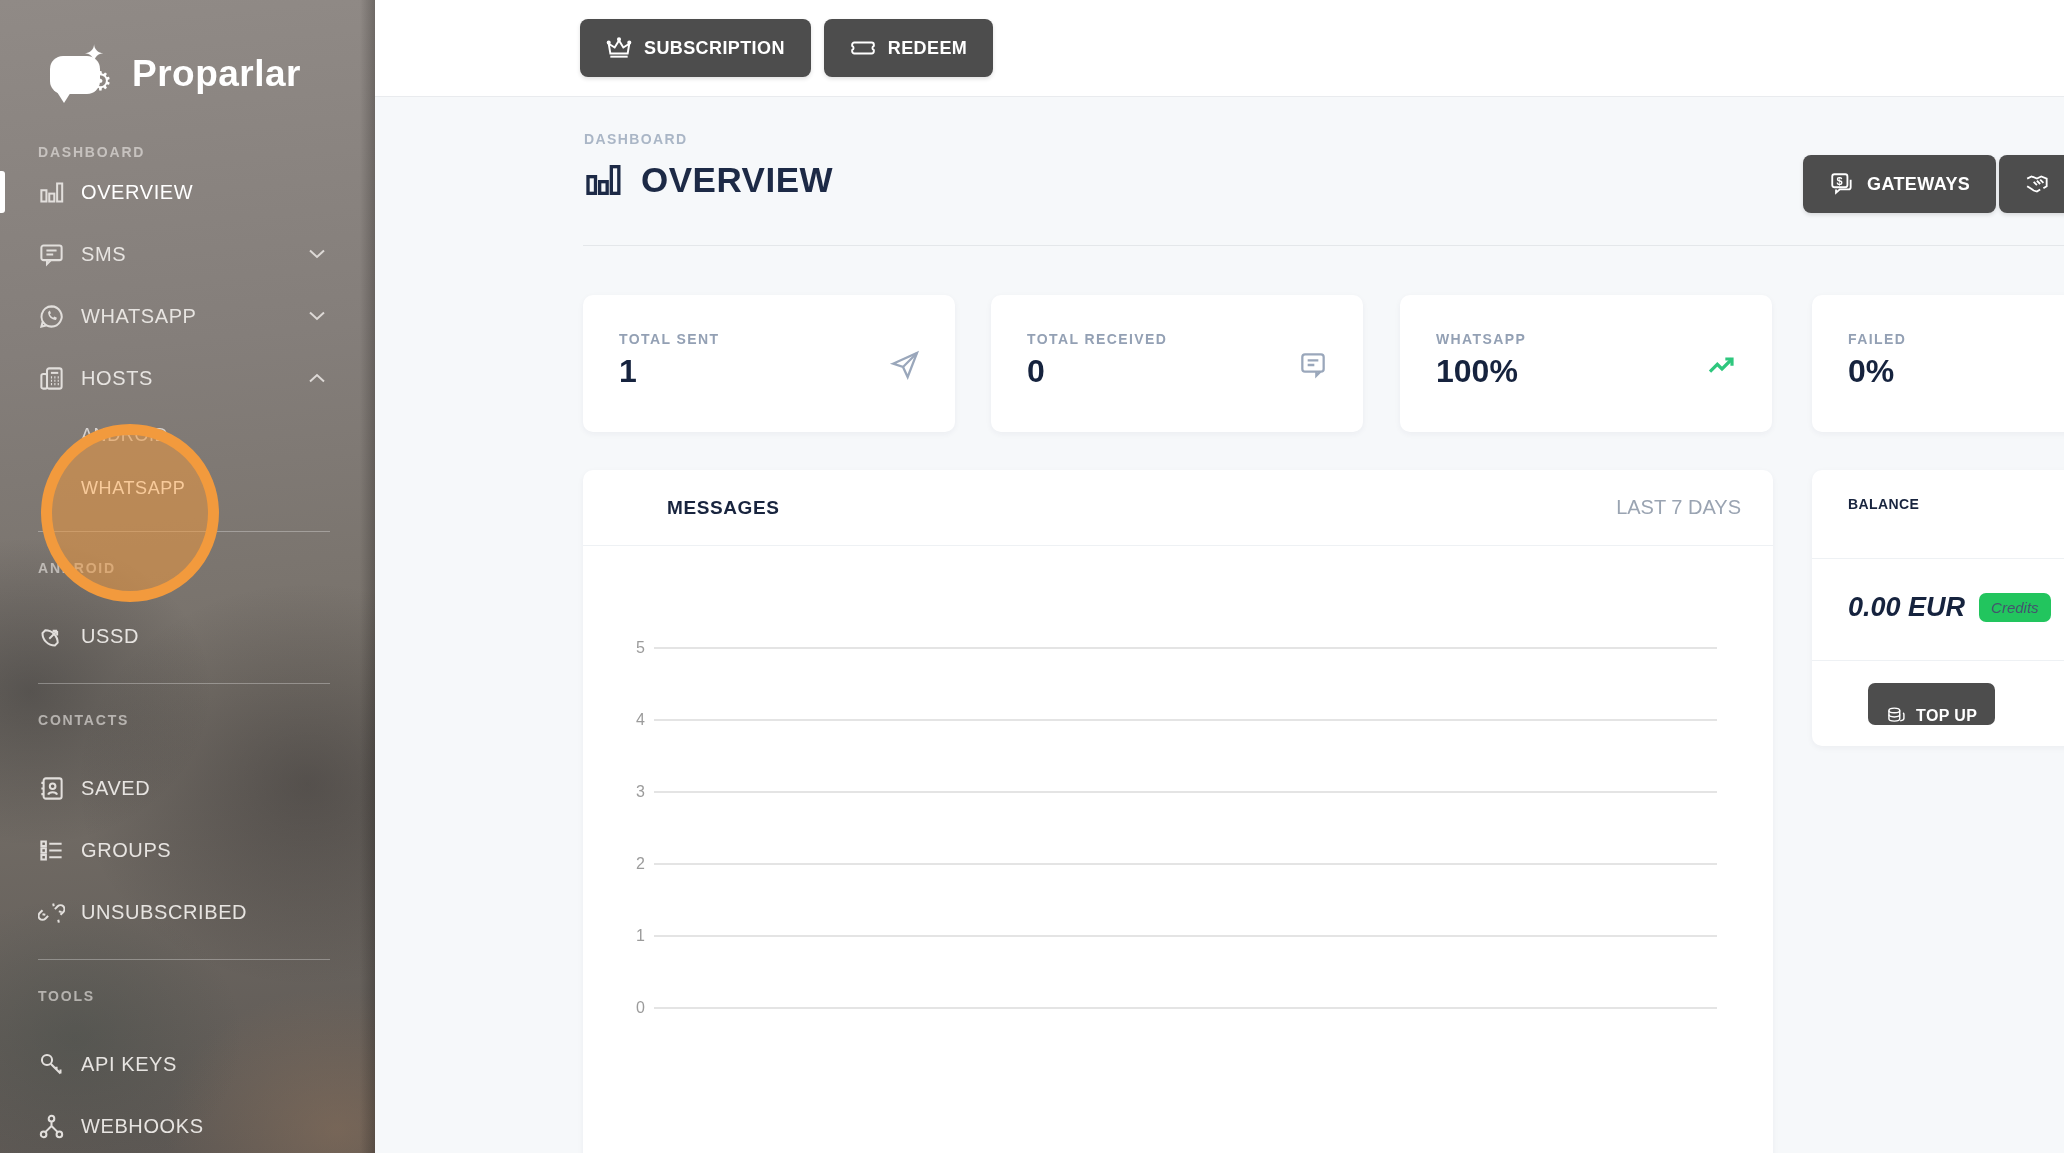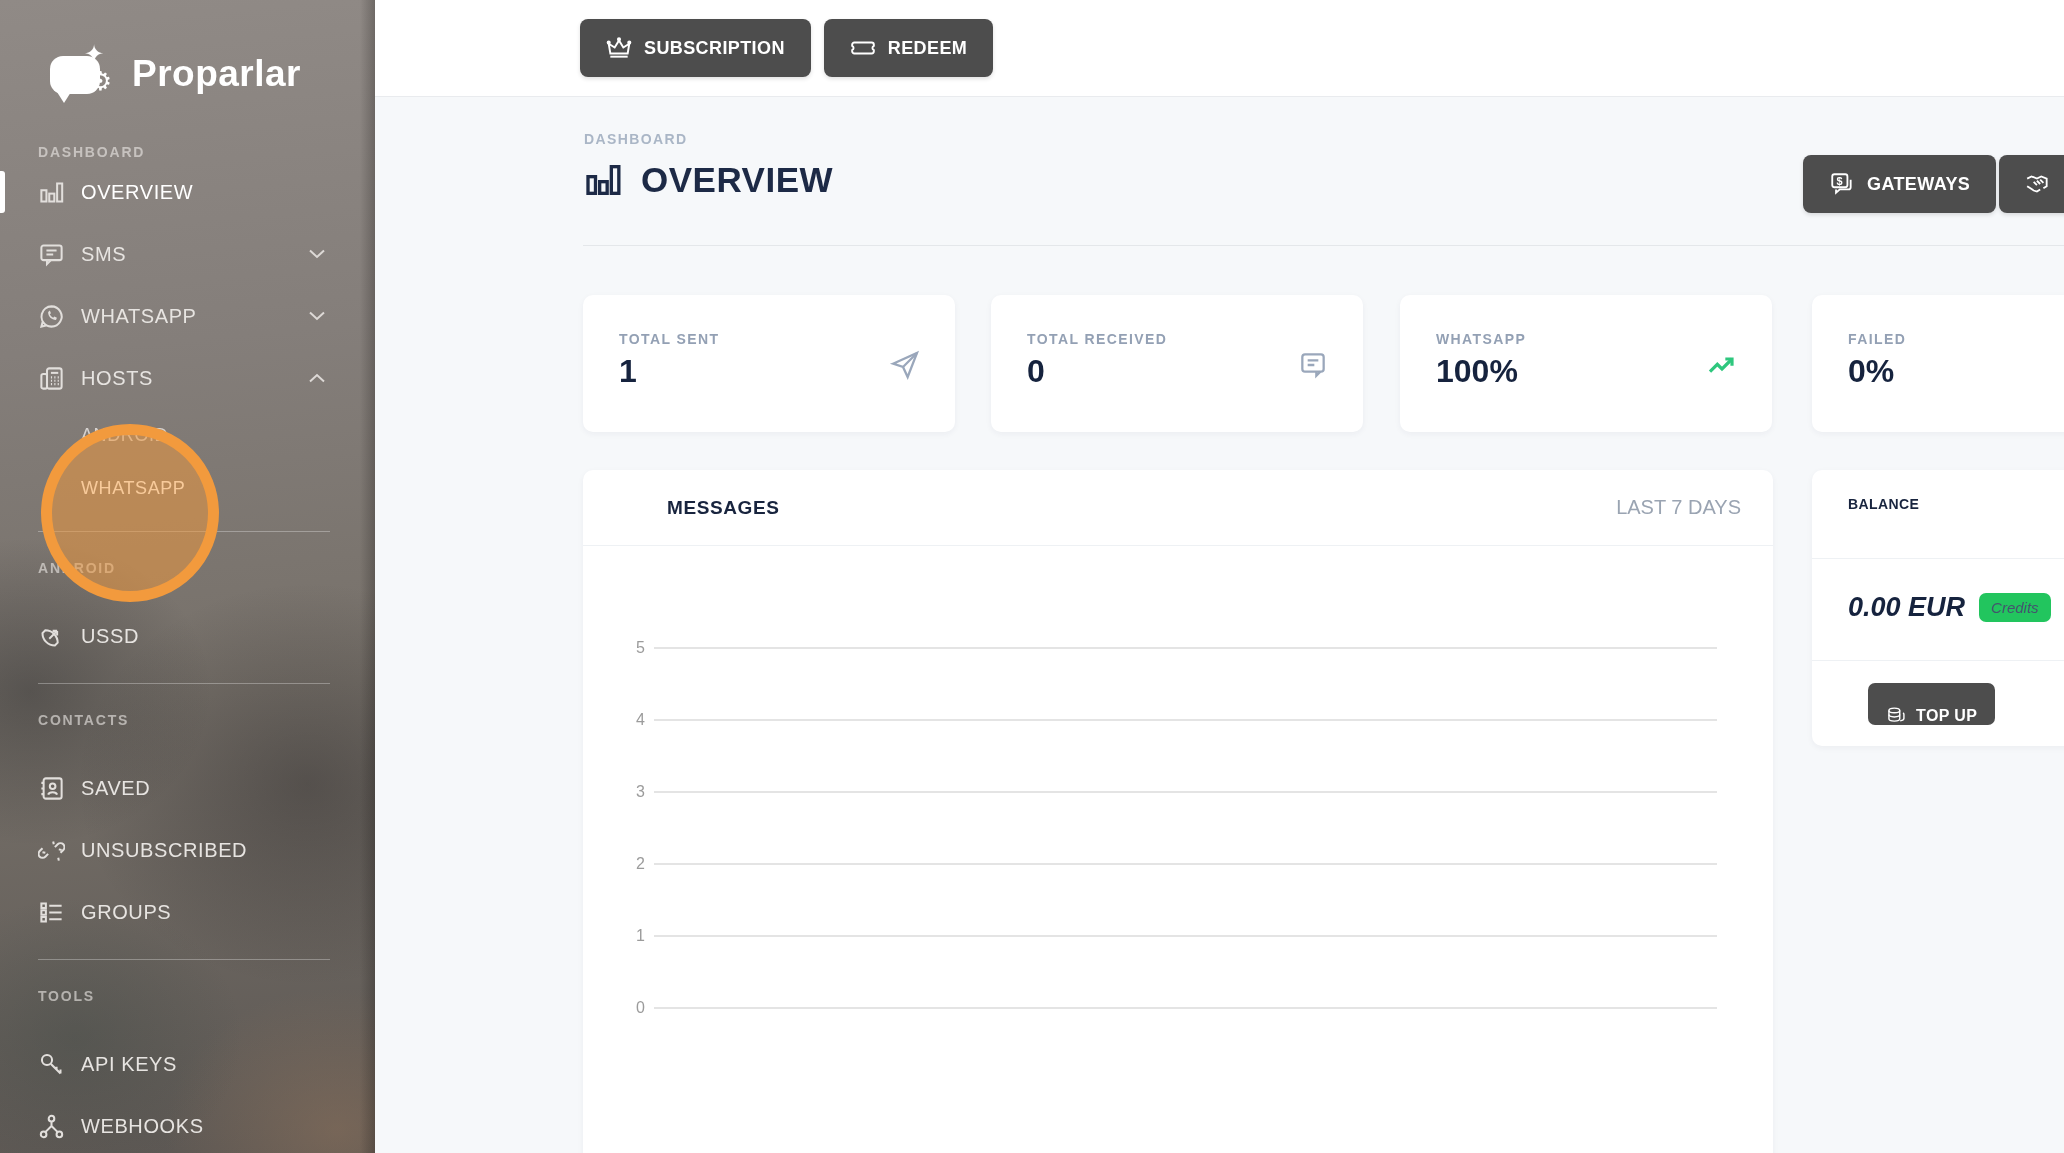--- a/index.html
+++ b/index.html
@@ -195,37 +195,37 @@
         <rect x="5" y="3" width="16" height="18" rx="2"></rect>
           <circle cx="13" cy="10" r="2.5"></circle>
           <path d="M9 17.5c1-2.8 7-2.8 8 0"></path>
           <path d="M3 7h2M3 12h2M3 17h2"></path>
       </svg>
       <span>SAVED</span>
     </div>
 
     <div class="nav-item">
       <svg class="ic" viewBox="0 0 24 24" fill="none" stroke="currentColor" stroke-width="1.8">
-        <path d="M9 15l-2.5 2.5a3.5 3.5 0 0 1-5-5L4 10"></path>
-        <path d="M15 9l2.5-2.5a3.5 3.5 0 0 1 5 5L20 14"></path>
-        <path d="M13 3.5L13.5 6M3.5 13L6 13.5M18 20.5L17.5 18M20.5 11L18 10.5" transform="translate(0.5 0.5)"></path>
-      </svg>
-      <span>UNSUBSCRIBED</span>
-    </div>
-
-    <div class="nav-item">
-      <svg class="ic" viewBox="0 0 24 24" fill="none" stroke="currentColor" stroke-width="1.8">
         <rect x="3" y="4" width="4" height="4"></rect>
           <path d="M10 6h11"></path>
         <rect x="3" y="10" width="4" height="4"></rect>
           <path d="M10 12h11"></path>
         <rect x="3" y="16" width="4" height="4"></rect>
           <path d="M10 18h11"></path>
       </svg>
       <span>GROUPS</span>
+    </div>
+
+    <div class="nav-item">
+      <svg class="ic" viewBox="0 0 24 24" fill="none" stroke="currentColor" stroke-width="1.8">
+        <path d="M9 15l-2.5 2.5a3.5 3.5 0 0 1-5-5L4 10"></path>
+        <path d="M15 9l2.5-2.5a3.5 3.5 0 0 1 5 5L20 14"></path>
+        <path d="M13 3.5L13.5 6M3.5 13L6 13.5M18 20.5L17.5 18M20.5 11L18 10.5" transform="translate(0.5 0.5)"></path>
+      </svg>
+      <span>UNSUBSCRIBED</span>
     </div>
 
     <div class="sb-divider"></div>
     <div class="section-label">TOOLS</div>
 
     <div class="nav-item" style="margin-top:28px;">
       <svg class="ic" viewBox="0 0 24 24" fill="none" stroke="currentColor" stroke-width="1.8">
         <circle cx="8" cy="8" r="4.5"></circle>
           <path d="M11.5 11.5L20 20M20 20v-3.5M16.5 16.5V14"></path>
       </svg>

